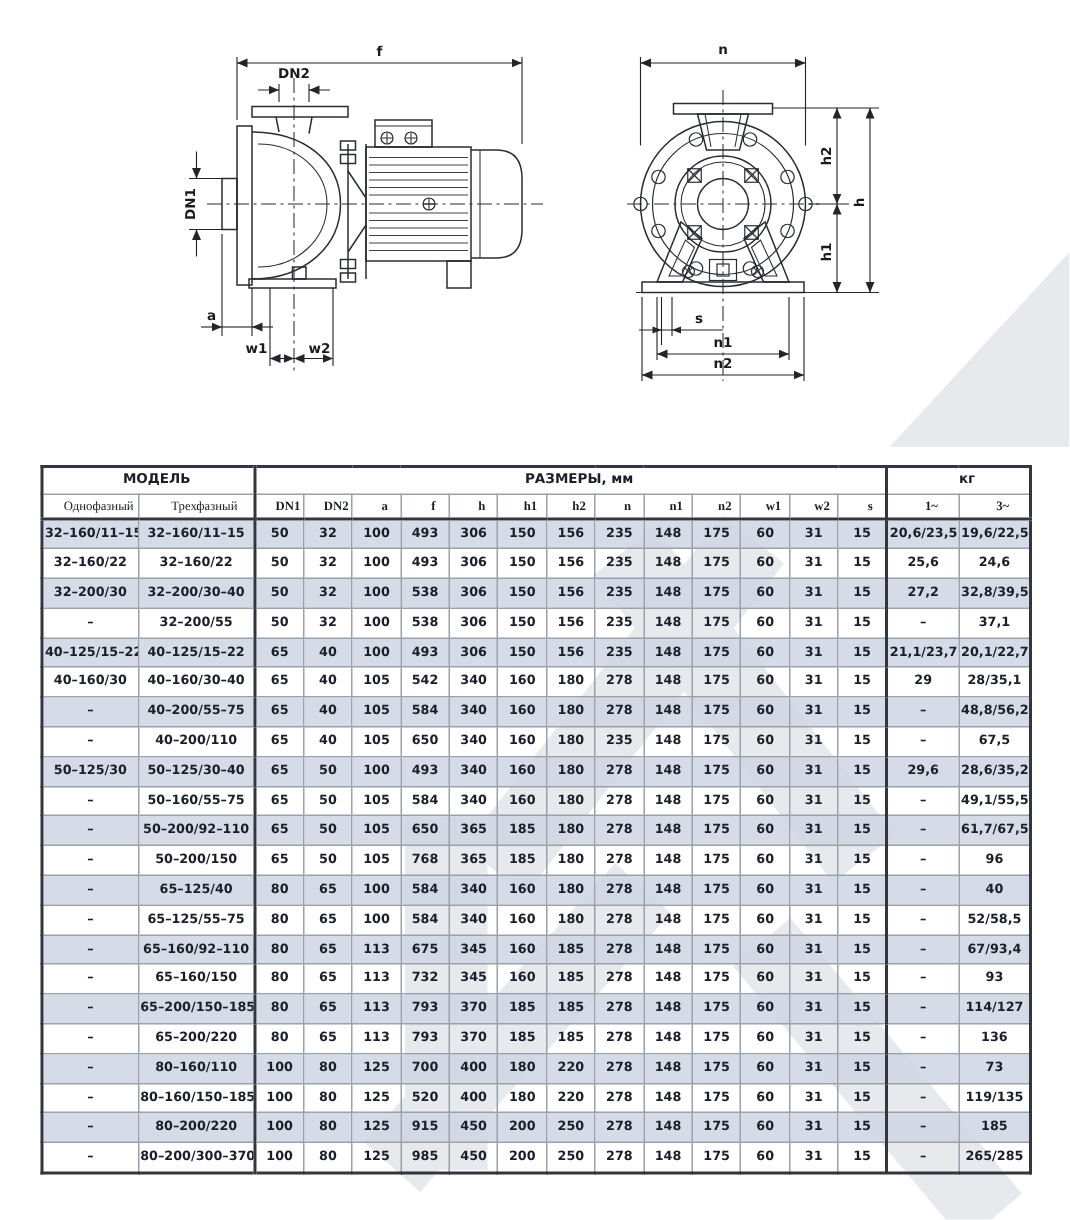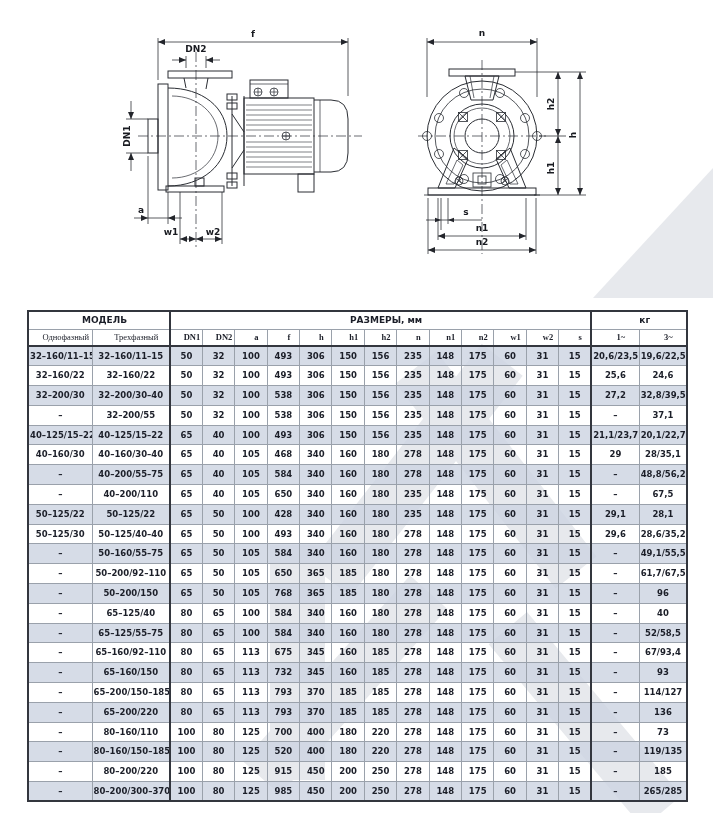--- a/index.html
+++ b/index.html
@@ -408,21 +408,21 @@
           <td class="sep-right">15</td>
           <td>21,1/23,7</td>
           <td>20,1/22,7</td>
         </tr>
         <tr>
           <td>40–160/30</td>
           <td class="sep-right">40–160/30–40</td>
           <td>65</td>
           <td>40</td>
           <td>105</td>
-          <td>468</td>
+          <td>542</td>
           <td>340</td>
           <td>160</td>
           <td>180</td>
           <td>278</td>
           <td>148</td>
           <td>175</td>
           <td>60</td>
           <td>31</td>
           <td class="sep-right">15</td>
           <td>29</td>
@@ -460,41 +460,22 @@
           <td>235</td>
           <td>148</td>
           <td>175</td>
           <td>60</td>
           <td>31</td>
           <td class="sep-right">15</td>
           <td>–</td>
           <td>67,5</td>
         </tr>
         <tr>
-          <td>50–125/22</td>
-          <td class="sep-right">50–125/22</td>
-          <td>65</td>
-          <td>50</td>
-          <td>100</td>
-          <td>428</td>
-          <td>340</td>
-          <td>160</td>
-          <td>180</td>
-          <td>235</td>
-          <td>148</td>
-          <td>175</td>
-          <td>60</td>
-          <td>31</td>
-          <td class="sep-right">15</td>
-          <td>29,1</td>
-          <td>28,1</td>
-        </tr>
-        <tr>
           <td>50–125/30</td>
-          <td class="sep-right">50–125/40–40</td>
+          <td class="sep-right">50–125/30–40</td>
           <td>65</td>
           <td>50</td>
           <td>100</td>
           <td>493</td>
           <td>340</td>
           <td>160</td>
           <td>180</td>
           <td>278</td>
           <td>148</td>
           <td>175</td>

